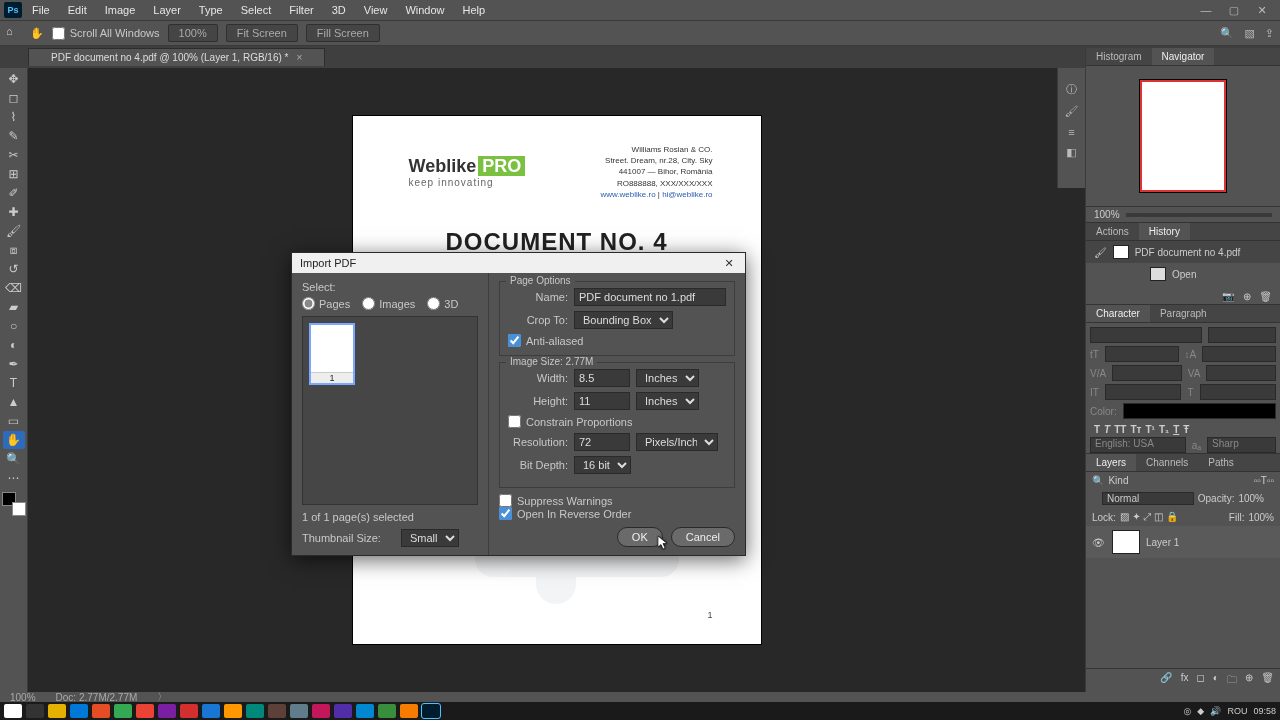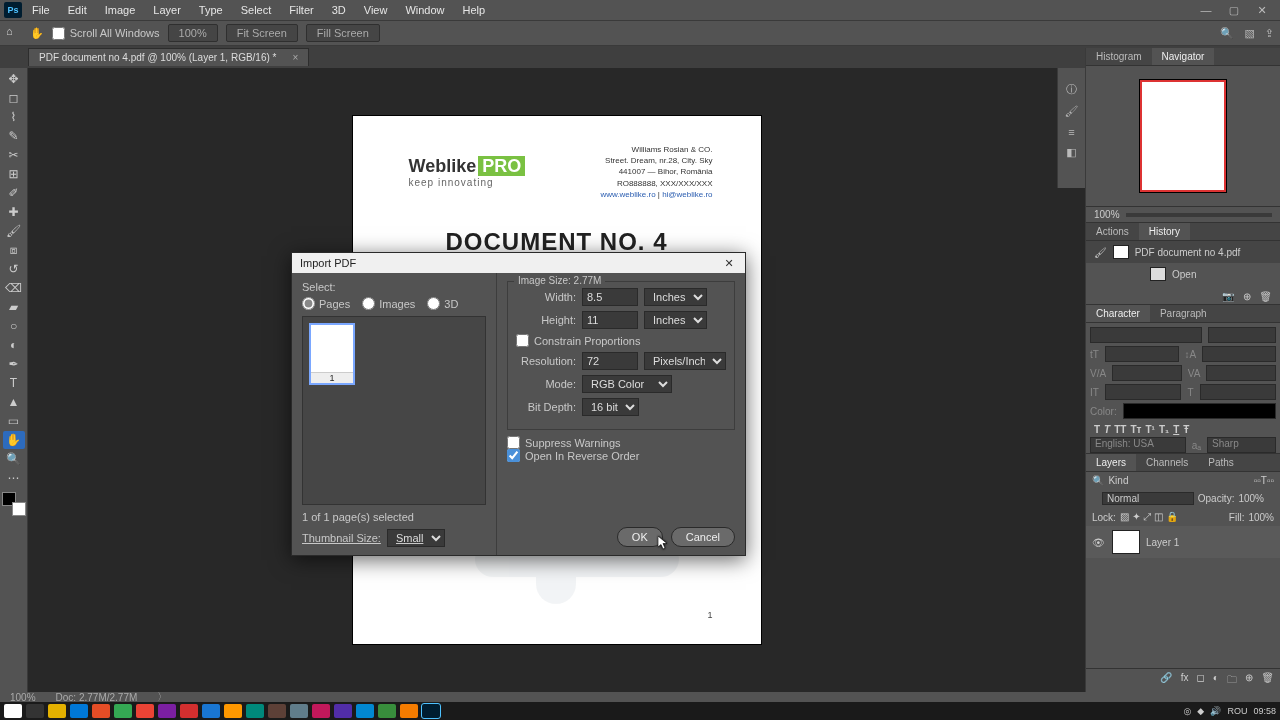--- a/index.html
+++ b/index.html
@@ -13,21 +13,21 @@
   .winctrls { margin-left:auto; display:flex; }
   .winctrls div { width:28px; height:18px; display:flex; align-items:center; justify-content:center; color:#bbb; }
 
   
   .optbar { height: 26px; background: #535353; border-top:1px solid #3a3a3a; border-bottom:1px solid #3a3a3a; display:flex; align-items:center; padding:0 6px; gap:8px; font-size:11px; color:#bbb;}
   .optbar .chip { background:#454545; border:1px solid #2f2f2f; padding:2px 10px; border-radius:2px; color:#aaa; }
   .optbar .home { width:16px; height:16px; color:#ccc; }
 
   
   .tabbar { height: 22px; background: #3f3f3f; display:flex; align-items:center; padding-left:28px; }
-  .tabbar .tab { background:#535353; border:1px solid #2d2d2d; border-bottom:none; padding:3px 10px; font-size:10px; color:#ddd; display:flex; align-items:center; gap:16px;}
+  .tabbar .tab { background:#535353; border:1px solid #2d2d2d; border-bottom:none; padding:3px 22px; font-size:10px; color:#ddd; display:flex; align-items:center; gap:8px;}
   .tabbar .tab .x { color:#aaa; }
 
   
   .workarea { position:absolute; top:68px; left:28px; right:195px; bottom:28px; background:#282828; }
   .canvaswrap { position:absolute; inset:0; display:flex; align-items:center; justify-content:center; }
   .doc { width:408px; height:528px; background:#fff; color:#000; position:relative; box-shadow:0 0 0 1px #000; }
   .doc .logo { position:absolute; top:40px; left:56px; font-weight:bold; font-size:18px; color:#333; }
   .doc .logo .pro { background:#7ac142; color:#fff; padding:0 4px; margin-left:2px;}
   .doc .logo small { display:block; font-size:10px; font-weight:normal; color:#666; letter-spacing:1px;}
   .doc .addr { position:absolute; top:28px; right:48px; text-align:right; font-size:8px; color:#333; line-height:1.4;}
@@ -84,21 +84,21 @@
   .dialog label.lbl { color:#c8c8c8; display:block; margin-bottom:4px;}
   .radiorow { display:flex; gap:12px; margin-bottom:6px;}
   .radiorow label { display:flex; align-items:center; gap:4px; color:#c8c8c8;}
   .radiorow input { accent-color:#888;}
   .thumbarea { flex:1; background:#464646; border:1px solid #333; padding:6px; overflow:auto;}
   .pgthumb { width:46px; background:#fff; border:2px solid #7aa7ff; display:inline-block; }
   .pgthumb .img { height:48px; background:linear-gradient(#fff,#fff); border-bottom:1px solid #ccc; position:relative;}
   .pgthumb .cap { font-size:9px; text-align:center; color:#222; background:#eee;}
   .leftfoot { padding-top:6px; color:#c8c8c8;}
   .leftfoot .selinfo { margin-bottom:6px;}
-  .leftfoot .tsrow { display:flex; align-items:center; gap:6px;text-decoration:underline;}
+  .leftfoot .tsrow { display:flex; align-items:center; gap:20px;}
   select.ps, input.ps { background:#3a3a3a; color:#ddd; border:1px solid #2a2a2a; font-size:11px; height:18px; padding:0 4px;}
   select.ps { height:18px;}
   .grp { border:1px solid #3d3d3d; padding:6px 8px 8px; margin-bottom:6px; position:relative;}
   .grp .legend { position:absolute; top:-7px; left:6px; background:#535353; padding:0 4px; color:#c8c8c8; font-size:10px;}
   .frow { display:flex; align-items:center; gap:6px; margin-bottom:5px;}
   .frow .flab { width:60px; text-align:right; color:#c8c8c8;}
   .frow .val { width:56px;}
   .frow .wide { flex:1;}
   .chk { display:flex; align-items:center; gap:5px; color:#c8c8c8;}
   .chk input { accent-color:#4a90d9;}
@@ -403,20 +403,35 @@
         </div>
         <div class="leftfoot">
           <div class="selinfo">1 of 1 page(s) selected</div>
           <div class="tsrow">
             <span>Thumbnail Size:</span>
             <select class="ps"><option>Small</option></select>
           </div>
         </div>
       </div>
       <div class="right">
+        <div class="grp">
+          <span class="legend">Page Options</span>
+          <div class="frow">
+            <span class="flab">Name:</span>
+            <input class="ps wide" value="PDF document no 1.pdf" style="">
+          </div>
+          <div class="frow">
+            <span class="flab">Crop To:</span>
+            <select class="ps"><option>Bounding Box</option></select>
+          </div>
+          <label class="chk">
+              <input type="checkbox" checked="" style=""> 
+              <span>Anti-aliased</span>
+            </label>
+        </div>
 
         <div class="grp">
           <span class="legend">Image Size: 2.77M</span>
           <div class="frow">
             <span class="flab">Width:</span>
             <input class="ps val" value="8.5" style="">
             <select class="ps"><option>Inches</option></select>
           </div>
           <div class="frow">
             <span class="flab">Height:</span>
@@ -424,24 +439,20 @@
             <select class="ps"><option>Inches</option></select>
           </div>
           <label class="chk" style="margin-bottom:5px">
               <input type="checkbox" style=""> 
               <span>Constrain Proportions</span>
             </label>
           <div class="frow">
             <span class="flab">Resolution:</span>
             <input class="ps val" value="72" style="">
             <select class="ps" style="width:82px"><option>Pixels/Inch</option></select>
-          </div>
-          <div class="frow">
-            <span class="flab">Mode:</span>
-            <select class="ps" style="width:90px"><option>RGB Color</option></select>
           </div>
           <div class="frow">
             <span class="flab">Bit Depth:</span>
             <select class="ps"><option>16 bit</option></select>
           </div>
         </div>
 
         <label class="chk">
             <input type="checkbox" style=""> 
             <span>Suppress Warnings</span>

